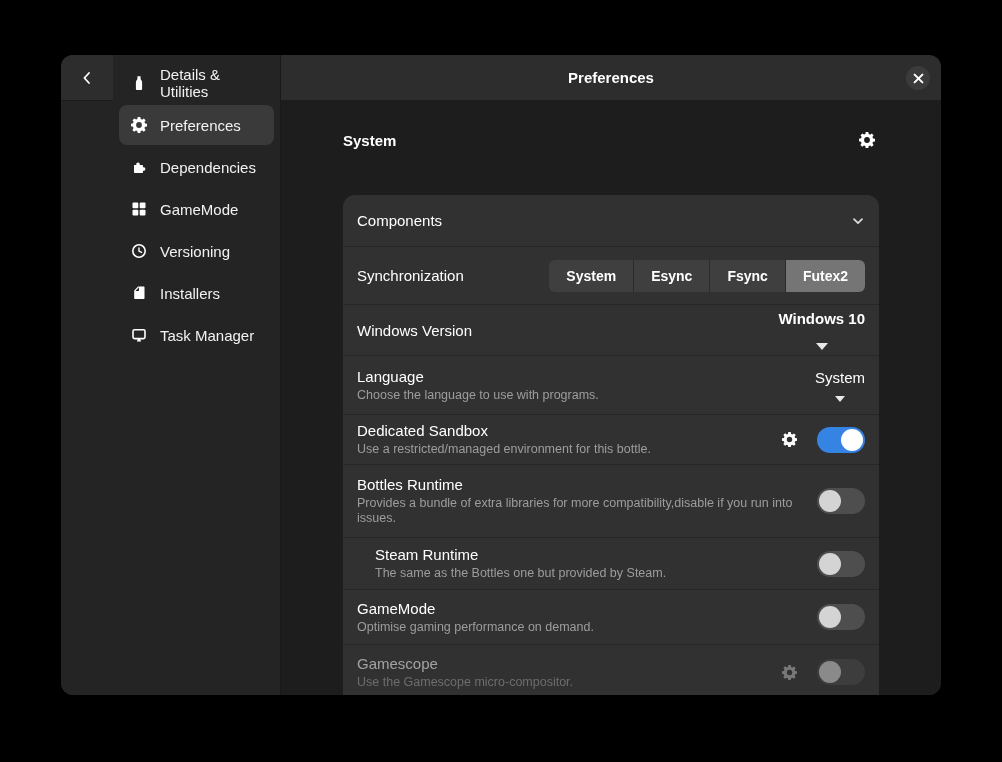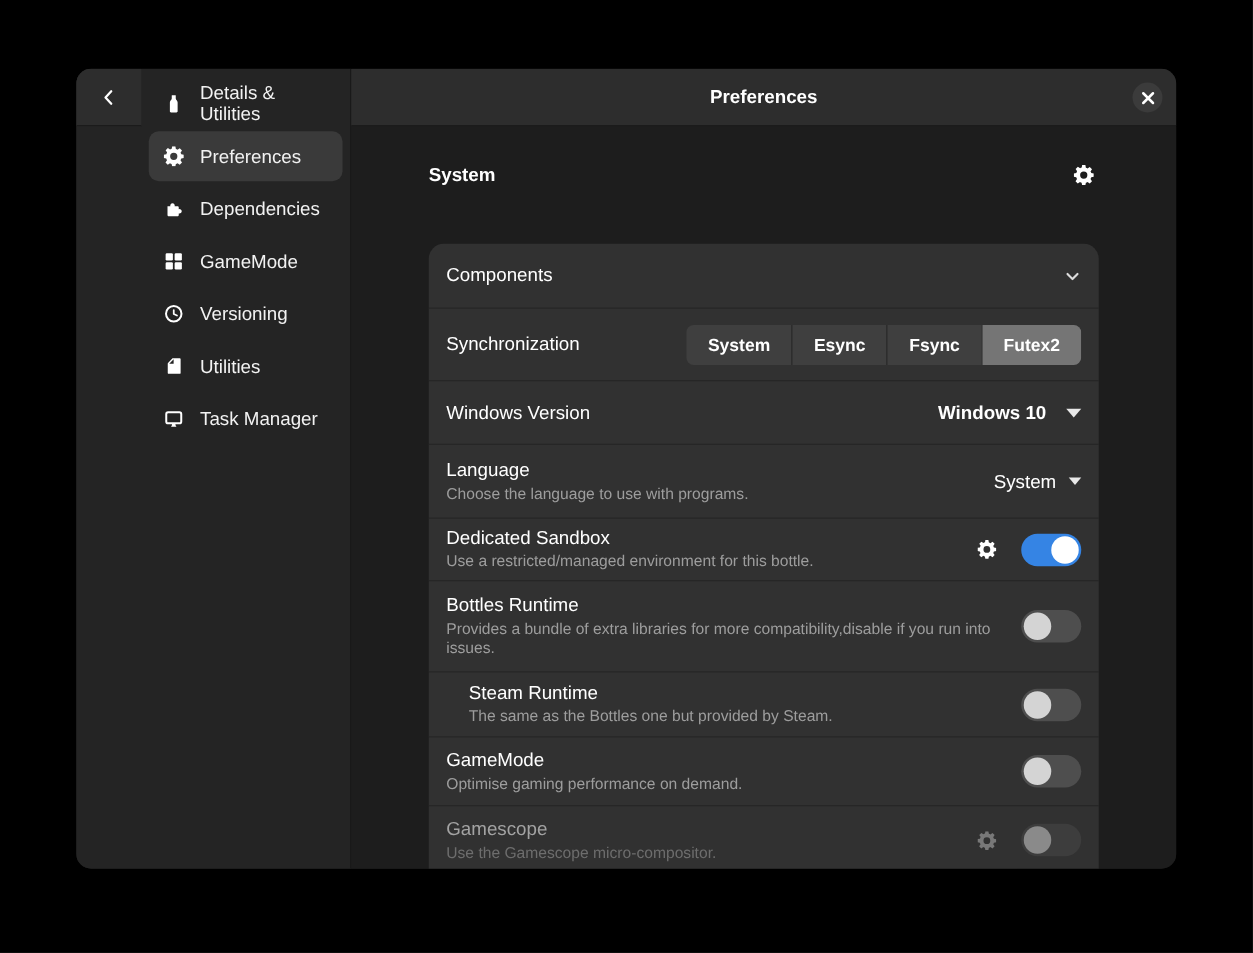--- a/index.html
+++ b/index.html
@@ -89,21 +89,21 @@
   
   .seg { display:flex; border-radius:6px; overflow:hidden; }
   .seg button {
     background:#3f3f3f; color:#fff; border:none; border-left:1px solid #2a2a2a;
     height:32px; padding:0 17px; font-size:14px; font-weight:700; cursor:pointer;
     font-family:inherit;
   }
   .seg button:first-child { border-left:none; }
   .seg button.active { background:#757575; }
   
-  .combo { display:flex; align-items:center; gap:16px; cursor:pointer; }
+  .combo { display:flex; align-items:center; gap:16px; cursor:pointer;flex-direction:column; }
   .combo .val { font-size:15px; color:#fff; }
   .combo .val.bold { font-weight:700; }
   .caret {
     width:0; height:0; border-left:6px solid transparent; border-right:6px solid transparent;
     border-top:7px solid #e8e8e8;
   }
   .combo.small { gap:10px; }
   .combo.small .caret { border-left-width:5px; border-right-width:5px; border-top-width:6px; }
   
   .switch {
@@ -192,21 +192,21 @@
         </span>
         <span>Versioning</span>
       </div>
 
       <div class="side-item">
         <span class="ico">
           <svg width="16" height="16" viewBox="0 0 16 16" fill="#fff">
               <path d="M12.8 1.5c.4 0 .7.3.7.7v11.1c0 .4-.3.7-.7.7H3.9c-.4 0-.7-.3-.7-.7V5.8c0-.2.1-.4.2-.5l3.4-3.6c.1-.1.3-.2.5-.2zM7.9 2.3 4.4 6h3.5z" fill-rule="evenodd"></path>
             </svg>
         </span>
-        <span>Utilities</span>
+        <span>Installers</span>
       </div>
 
       <div class="side-item">
         <span class="ico">
           <svg width="16" height="16" viewBox="0 0 16 16">
               <rect x="2" y="2.8" width="12" height="8.8" rx="1.5" fill="none" stroke="#fff" stroke-width="1.6"></rect>
               <path d="M5.8 14.4c.7-.9.9-1.7.9-2.6h2.6c0 .9.2 1.7.9 2.6z" fill="#fff"></path>
             </svg>
         </span>
         <span>Task Manager</span>

